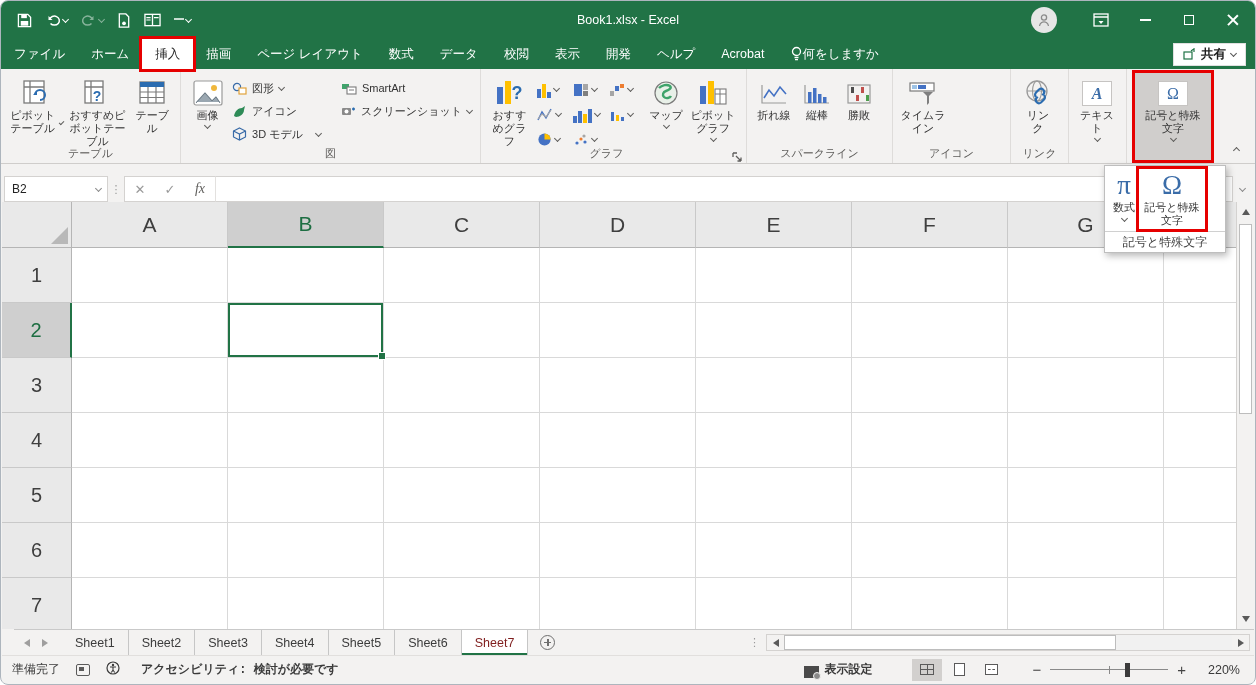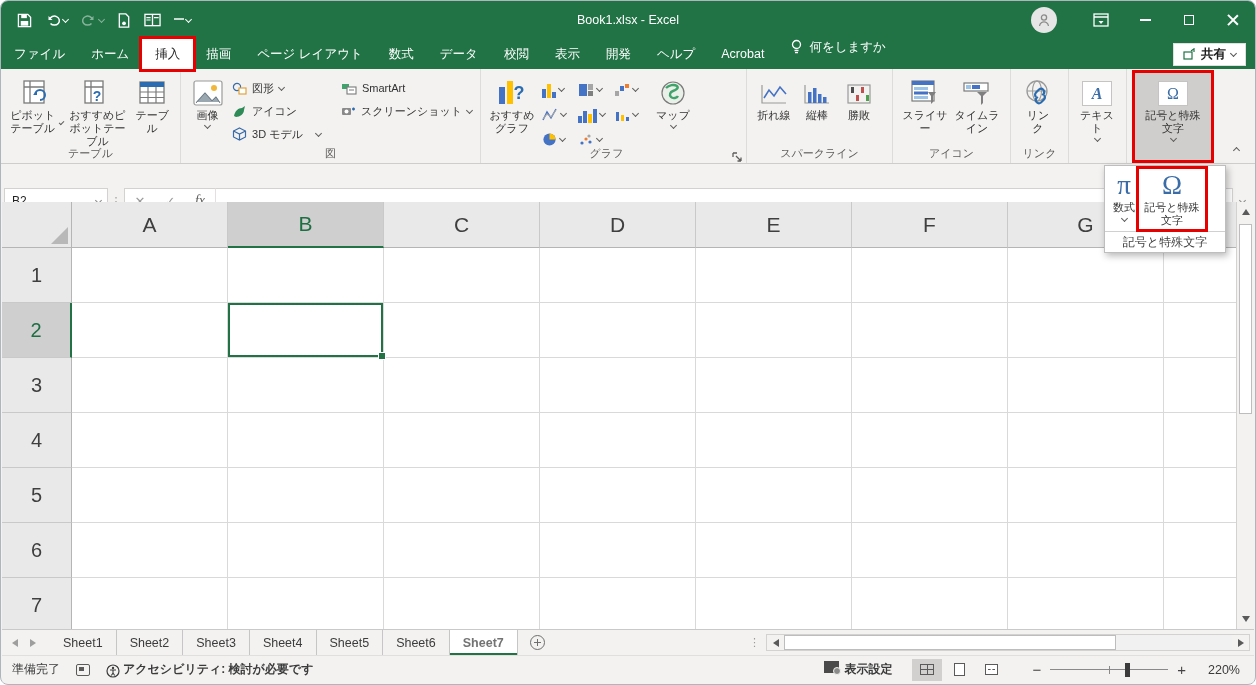--- a/index.html
+++ b/index.html
@@ -22,21 +22,21 @@
   .min-glyph { width:11px; height:1.6px; background:#fff; }
   .max-glyph { width:10px; height:10px; border:1.4px solid #fff; }
   .close-glyph { position:relative; width:12px; height:12px; }
   .close-glyph::before,.close-glyph::after { content:""; position:absolute; left:5px; top:-1px; width:1.5px; height:14px; background:#fff; }
   .close-glyph::before { transform:rotate(45deg); } .close-glyph::after { transform:rotate(-45deg); }
 
   
   .tabrow { position:absolute; top:38px; left:0; right:0; height:30px; background:#217346; display:flex; align-items:stretch; color:#fff; font-size:12.5px; }
   .menu-tab { display:flex; align-items:center; padding:0 13px; cursor:default; white-space:nowrap; }
   .menu-tab.active { background:#fff; color:#252525; box-shadow:0 0 0 3px #e60000; z-index:5; }
-  .tellme { display:flex; align-items:flex-start; gap:7px; padding:0 14px; }
+  .tellme { display:flex; align-items:center; padding:0 14px; }
   .share-btn { margin-left:auto; margin-right:9px; align-self:center; background:#fff; color:#1d1d1d; font-weight:bold; display:flex; align-items:center; gap:5px; height:23px; padding:0 9px; font-size:12.5px; border:1px solid #e0e0e0; }
   .share-btn .chev { border-color:#555; }
 
   
   .ribbon { position:absolute; top:68px; left:0; right:0; height:95px; background:#f3f2f1; border-bottom:1px solid #cfcdcb; display:flex; align-items:stretch; }
   .rgroup { position:relative; display:flex; align-items:flex-start; padding:4px 5px 17px 5px; border-right:1px solid #dedcda; }
   .rgroup-label { position:absolute; bottom:2px; left:0; right:0; text-align:center; font-size:11px; color:#5c5b59; white-space:nowrap; }
   .bigbtn { display:flex; flex-direction:column; align-items:center; font-size:11px; line-height:1.2; color:#333; text-align:center; padding:3px 2px; gap:3px; }
   .bicon { height:30px; display:flex; align-items:flex-end; justify-content:center; }
   .blabel { display:flex; flex-direction:column; align-items:center; }
@@ -49,21 +49,21 @@
   .mini { display:flex; align-items:center; gap:3px; }
   .mini .chev { border-color:#5f5e5c; }
   .dialog-launcher { position:absolute; right:3px; bottom:3px; width:11px; height:11px; }
   .collapse-chev { position:absolute; right:16px; bottom:6px; color:#5f5e5c; }
   .symbols-btn { background:#d0cecc; height:87px; width:76px; box-shadow:0 0 0 3px #e60000; z-index:6; }
   .icon-box { width:30px; height:25px; background:#fff; border:1px solid #c6c4c2; display:flex; align-items:center; justify-content:center; font-size:16px; color:#3a6ca8; font-family:"Liberation Serif","DejaVu Serif",serif; }
   .bars { display:flex; align-items:flex-end; gap:1.5px; height:16px; }
   .bars i { display:block; width:3.5px; }
 
   
-  .formulabar { position:absolute; top:181px; left:0; right:0; height:38px; background:#f3f2f1; display:flex; align-items:center; padding:6px 4px 6px 3px; }
+  .formulabar { position:absolute; top:169px; left:0; right:0; height:38px; background:#f3f2f1; display:flex; align-items:center; padding:6px 4px 6px 3px; }
   .namebox { width:104px; height:26px; background:#fff; border:1px solid #d4d2d0; display:flex; align-items:center; font-size:12px; color:#222; }
   .namebox .nval { flex:1; padding-left:7px; }
   .namebox .nchev { width:18px; display:flex; justify-content:center; color:#8a8a8a; }
   .fdots { width:16px; text-align:center; color:#9a9a9a; font-size:11px; letter-spacing:0; }
   .fbuttons { height:26px; background:#fff; border:1px solid #d4d2d0; border-right:none; display:flex; align-items:center; }
   .fbtn { width:30px; text-align:center; color:#9a9a9a; font-size:13px; }
   .fx { font-family:"Liberation Serif","DejaVu Serif",serif; font-style:italic; color:#5f5e5c; font-size:14px; }
   .finput { flex:1; height:26px; background:#fff; border:1px solid #d4d2d0; border-left:1px solid #e3e1df; }
   .fexpand { width:18px; display:flex; justify-content:center; color:#8a8a8a; }
 
@@ -94,43 +94,43 @@
   
   .flyout { position:absolute; top:164px; left:1103px; width:122px; background:#fff; border:1px solid #bebebe; box-shadow:2px 3px 7px rgba(0,0,0,.28); z-index:20; }
   .flyout-items { display:flex; align-items:stretch; padding:3px 2px 2px 4px; }
   .flyout-item { display:flex; flex-direction:column; align-items:center; padding:2px 4px; font-size:11px; color:#333; line-height:1.2; text-align:center; }
   .flyout-glyph { font-size:27px; color:#3a6ca8; font-family:"Liberation Serif","DejaVu Serif",serif; line-height:1.1; }
   .flyout-item .chev { border-color:#5f5e5c; margin-top:2px; }
   .flyout-item.boxed { box-shadow:0 0 0 3px #e60000; z-index:21; }
   .flyout-footer { border-top:1px solid #d0d0d0; height:21px; display:flex; align-items:center; justify-content:center; font-size:12px; color:#3c3c3c; }
 
   
-  .sheetbar { position:absolute; left:1px; right:1px; bottom:29px; height:26px; background:#f3f2f1; border-top:1px solid #c9c9c9; display:flex; align-items:stretch; font-size:12.5px; color:#3c3c3c;justify-content:space-between; }
+  .sheetbar { position:absolute; left:13px; right:1px; bottom:29px; height:26px; background:#f3f2f1; border-top:1px solid #c9c9c9; display:flex; align-items:stretch; font-size:12.5px; color:#3c3c3c;justify-content:space-between; }
   .sheetnav { display:flex; align-items:center; gap:12px; padding:0 14px 0 10px; }
   .sheet-tab { display:flex; align-items:center; padding:0 13px; border-right:1px solid #c6c6c6; cursor:default; }
-  .sheet-tab.active { background:#fff; color:#737373; font-weight:bold; box-shadow:inset 0 -2px 0 #217346; border-right:1px solid #c6c6c6; }
+  .sheet-tab.active { background:#fff; color:#7f1d1d; font-weight:normal; box-shadow:inset 0 -2px 0 #217346; border-right:1px solid #c6c6c6; }
   .newsheet { display:flex; align-items:center; padding:0 12px; }
   .plus-circle { position:relative; width:15px; height:15px; border:1px solid #6e6e6e; border-radius:50%; }
   .plus-circle::before { content:""; position:absolute; left:3px; top:6px; width:7px; height:1.4px; background:#6e6e6e; }
   .plus-circle::after { content:""; position:absolute; left:6px; top:3px; width:1.4px; height:7px; background:#6e6e6e; }
   .sheet-spacer { flex:1; }
   .hdots { align-self:center; color:#9a9a9a; font-size:11px; margin-right:6px; }
   .hscroll { align-self:center; width:484px; height:17px; background:#f1f1f1; border:1px solid #d4d2d0; display:flex; align-items:stretch; margin-right:4px; }
   .hbtn { width:17px; display:flex; align-items:center; justify-content:center; background:#f3f2f1; }
   .htrack { flex:1; position:relative; }
   .hthumb { position:absolute; left:0; top:0; bottom:0; width:74%; background:#fff; border:1px solid #bdbdbd; }
 
   
   .statusbar { position:absolute; left:1px; right:1px; bottom:1px; height:28px; background:#f3f2f1; border-top:1px solid #e1dfdd; display:flex; align-items:center; font-size:12px; color:#3b3b3b; }
   .status-left { display:flex; align-items:center; gap:16px; margin-left:10px; }
   .macro-icon { width:14px; height:12px; border:1.4px solid #5a5a5a; border-radius:2px; position:relative; }
   .macro-icon::after { content:""; position:absolute; left:2px; top:2px; width:5px; height:4px; background:#5a5a5a; }
-  .acc { display:flex; align-items:flex-end; gap:3px; font-weight:bold; }
+  .acc { display:flex; align-items:flex-start; gap:21px; font-weight:bold;font-family:Liberation Mono, monospace; }
   .status-right { margin-left:auto; display:flex; align-items:center; }
-  .view-settings { display:flex; align-items:flex-start; gap:5px; margin-right:20px; font-weight:bold; }
+  .view-settings { display:flex; align-items:flex-end; gap:5px; margin-right:40px; font-weight:bold; }
   .viewbtns { display:flex; align-items:center; gap:2px; margin-right:26px; }
   .viewbtn { width:30px; height:22px; display:flex; align-items:center; justify-content:center; }
   .viewbtn.active { background:#d2d0ce; }
   .zoomctl { display:flex; align-items:center; gap:9px; margin-right:12px; color:#3b3b3b; }
   .zoom-minus,.zoom-plus { font-size:15px; color:#444; line-height:1; }
   .zoomtrack { position:relative; width:118px; height:14px; }
   .zoomtrack .line { position:absolute; left:0; right:0; top:6.5px; height:1px; background:#8a8a8a; }
   .zoomtrack .tick { position:absolute; left:50%; top:3px; width:1px; height:8px; background:#8a8a8a; }
   .zoomtrack .handle { position:absolute; left:63%; top:0; width:5px; height:14px; background:#3b3b3b; }
   .zoomlabel { width:42px; text-align:right; margin-right:14px; font-size:12.5px; }
@@ -482,20 +482,35 @@
           <svg width="26" height="26" viewBox="0 0 26 26">
               <circle cx="13" cy="13" r="11" fill="#e8f0e8" stroke="#7a7a7a" stroke-width="1.2"></circle>
               <path d="M6 8c3-3 8-4 11-2 2 2-1 4-4 5s-4 4-2 6 6 1 7-1" fill="none" stroke="#3fa36b" stroke-width="2.4"></path>
             </svg>
         </span>
         <span class="blabel">
             <span>マップ</span>
             <span class="chev"></span>
           </span>
       </div>
+      <div class="bigbtn" style="width:62px">
+        <span class="bicon">
+          <svg width="28" height="26" viewBox="0 0 28 26">
+              <rect x="1" y="6" width="6" height="18" fill="#4472c4"></rect>
+              <rect x="9" y="1" width="6" height="23" fill="#ffc000"></rect>
+              <rect x="16" y="9" width="11" height="15" fill="#fff" stroke="#7a7a7a" stroke-width="1.1"></rect>
+              <line x1="16" y1="14" x2="27" y2="14" stroke="#7a7a7a" stroke-width="1"></line>
+              <line x1="21" y1="9" x2="21" y2="24" stroke="#7a7a7a" stroke-width="1"></line>
+            </svg>
+        </span>
+        <span class="blabel">
+            <span>ピボットグラフ</span>
+            <span class="chev"></span>
+          </span>
+      </div>
       <span class="dialog-launcher">
         <svg width="11" height="11" viewBox="0 0 11 11">
             <path d="M1 1v4M1 1h4" stroke="#5f5e5c" stroke-width="1.3" fill="none"></path>
             <path d="M4 4l5 5M9 9V5.5M9 9H5.5" stroke="#5f5e5c" stroke-width="1.3" fill="none"></path>
           </svg>
       </span>
       <div class="rgroup-label" style="padding-right:14px">グラフ</div>
     </div>
 
     <div class="rgroup" style="width:146px">
@@ -535,35 +550,20 @@
             </svg>
         </span>
         <span class="blabel">
             <span>勝敗</span>
           </span>
       </div>
       <div class="rgroup-label">スパークライン</div>
     </div>
 
     <div class="rgroup" style="width:118px">
-      <div class="bigbtn" style="width:54px">
-        <span class="bicon">
-          <svg width="28" height="26" viewBox="0 0 28 26">
-              <rect x="1" y="1" width="22" height="20" fill="#fff" stroke="#7a7a7a" stroke-width="1.2"></rect>
-              <rect x="1" y="1" width="22" height="4" fill="#4472c4"></rect>
-              <rect x="3" y="7" width="14" height="3" fill="#9dc3e6"></rect>
-              <rect x="3" y="11.5" width="14" height="3" fill="#4472c4"></rect>
-              <rect x="3" y="16" width="14" height="3" fill="#9dc3e6"></rect>
-              <path d="M17 12l8 0-3 4v6l-2 2v-8z" fill="#7f7f7f"></path>
-            </svg>
-        </span>
-        <span class="blabel">
-            <span>スライサー</span>
-          </span>
-      </div>
       <div class="bigbtn" style="width:50px">
         <span class="bicon">
           <svg width="28" height="26" viewBox="0 0 28 26">
               <rect x="1" y="3" width="24" height="8" fill="#fff" stroke="#7a7a7a" stroke-width="1.2"></rect>
               <rect x="3" y="5" width="5" height="4" fill="#9dc3e6"></rect>
               <rect x="9" y="5" width="8" height="4" fill="#4472c4"></rect>
               <path d="M14 12l10 0-4 4v7l-2 2v-9z" fill="#7f7f7f"></path>
             </svg>
         </span>
         <span class="blabel">

